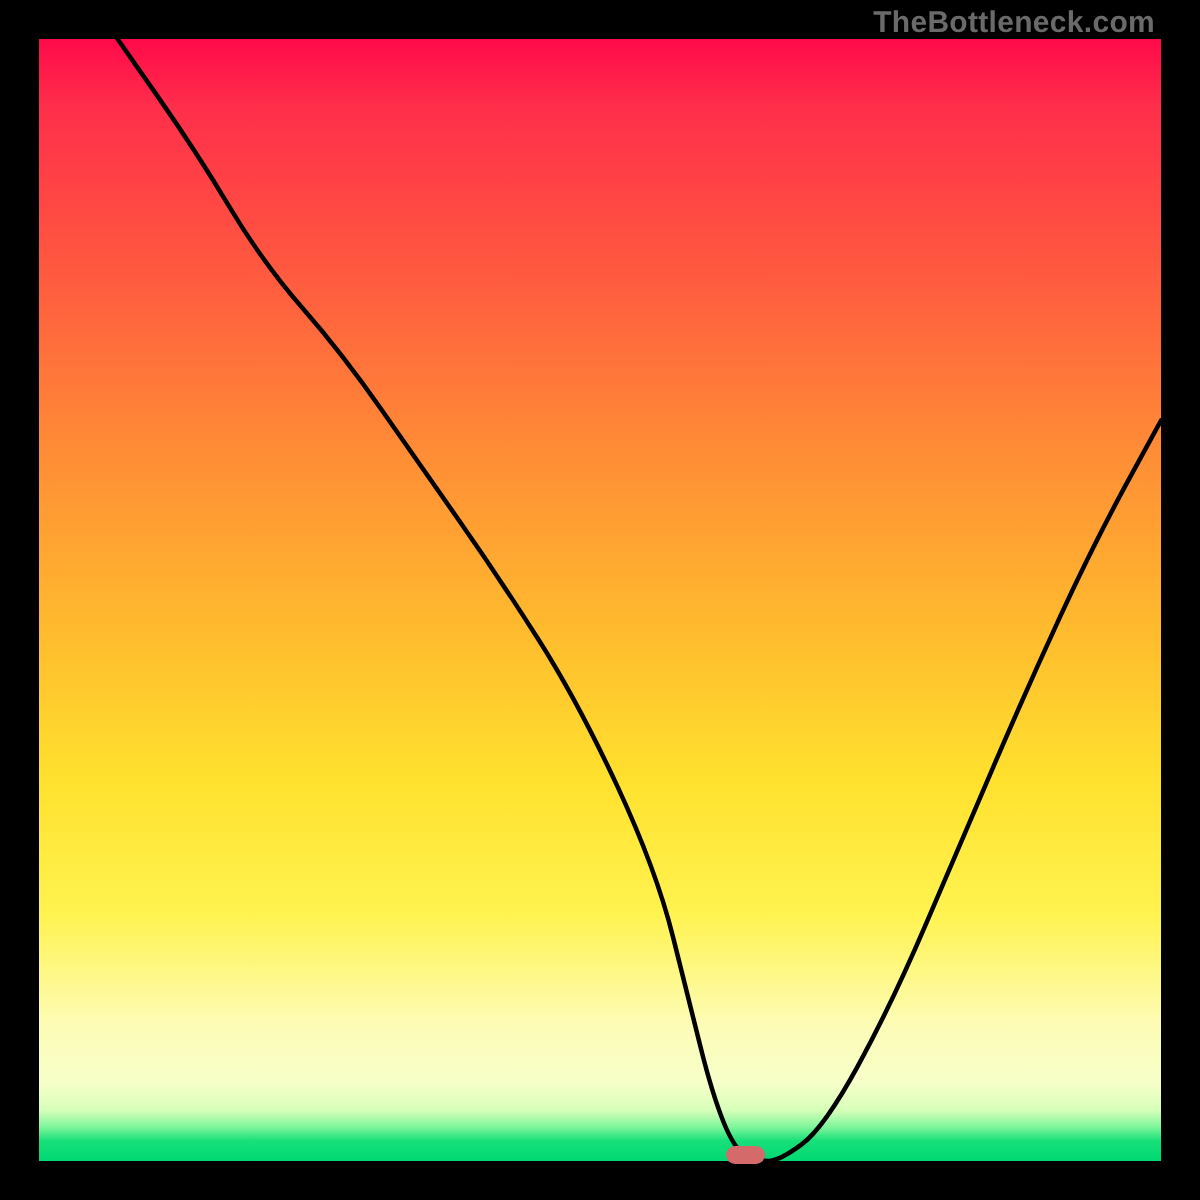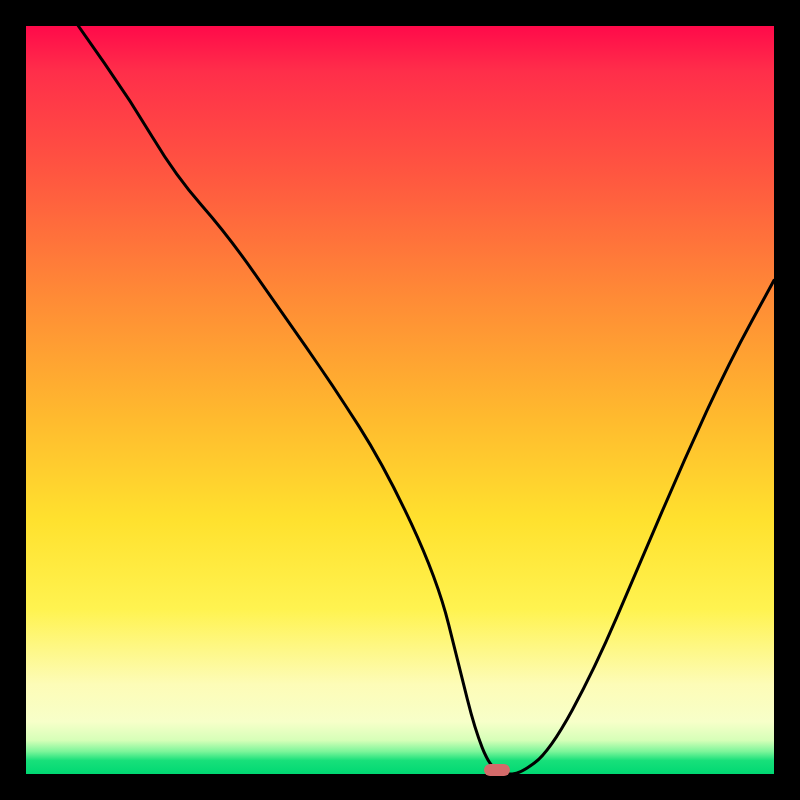--- a/index.html
+++ b/index.html
@@ -78,14 +78,15 @@
 
     <svg class="curve" viewBox="0 0 748 748" preserveAspectRatio="none">
 
       <path id="curve-path" d="M 52.36000000000001 0 Q 52.36000000000001 0 78.54 37.39999999999998 Q 104.72000000000001 74.79999999999995 127.16 112.19999999999999 Q 149.6 149.60000000000002 175.78 179.52000000000004 Q 201.96 209.44000000000005 228.14000000000001 246.84000000000003 Q 254.32000000000002 284.24 280.5 321.64 Q 306.68 359.03999999999996 332.86 400.17999999999995 Q 359.03999999999996 441.32 385.22 497.41999999999996 Q 411.40000000000003 553.52 422.62 598.4 Q 433.84 643.28 441.32 673.2 Q 448.8 703.12 456.28 721.8199999999999 Q 463.76 740.52 471.24 744.26 Q 478.72 748 486.20000000000005 748 Q 493.68 748 508.64 736.78 Q 523.6 725.56 546.04 684.42 Q 568.48 643.28 590.9200000000001 590.92 Q 613.36 538.56 635.8 486.2 Q 658.24 433.84000000000003 680.6800000000001 385.22 Q 703.12 336.59999999999997 725.56 295.46 T 748 254.32" fill="none" stroke="#000000" stroke-width="3" stroke-linejoin="round" stroke-linecap="round"></path>
     </svg>
 
     <div id="marker" class="marker" style="left: 458.24px; top: 738px; background: rgb(212, 106, 106);"></div>
 
   </div>
 
+  <div class="watermark">TheBottleneck.com</div>
 
 </div>
 
 </body></html>

